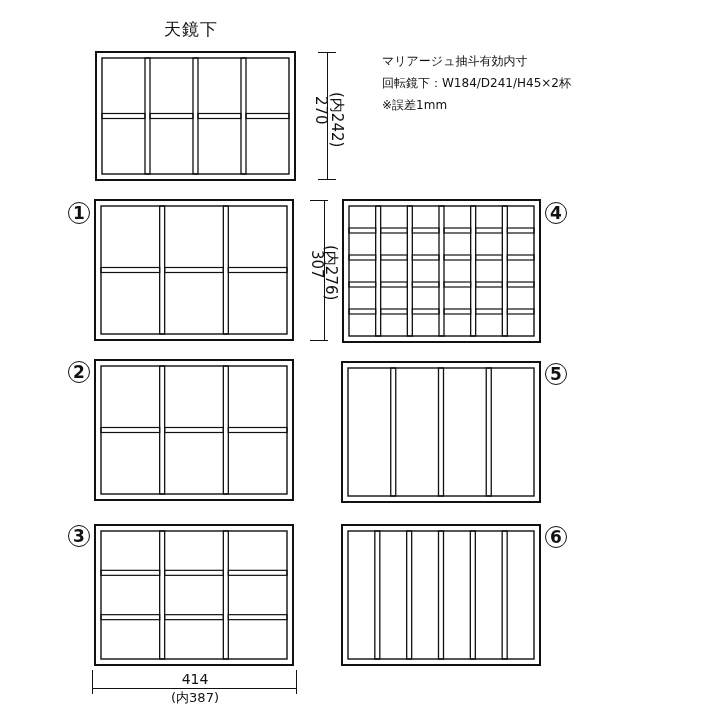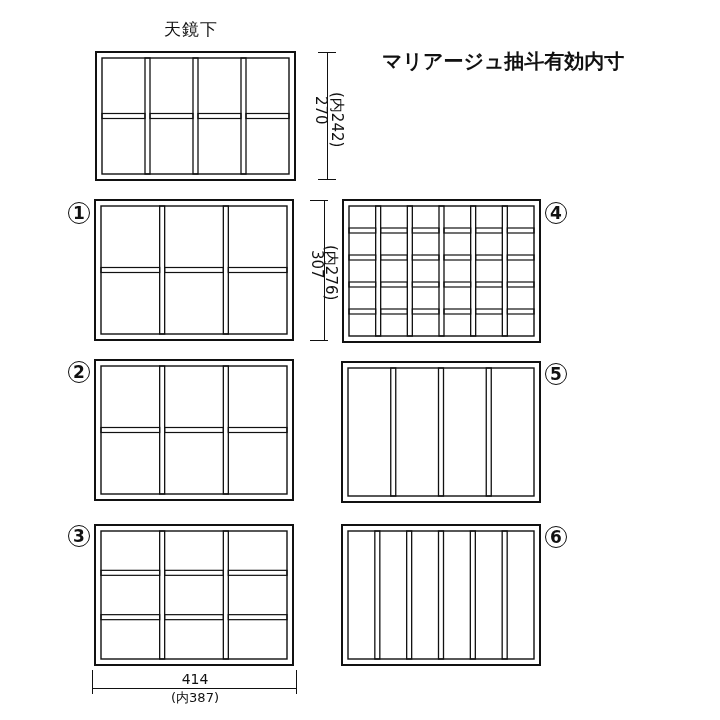--- a/index.html
+++ b/index.html
@@ -1,33 +1,35 @@
 <!DOCTYPE html>
 <html><head>
 <meta charset="utf-8">
 <style>
   html, body { margin: 0; padding: 0; background: #ffffff; }
   body { width: 720px; height: 720px; position: relative; overflow: hidden;
          font-family: "DejaVu Sans", sans-serif; color: #111; }
   .title { position: absolute; left: 164px; top: 18px; font-size: 17px; font-weight: normal; letter-spacing: 1px; }
-  .spec { position: absolute; left: 382px; top: 50px; font-size: 20px; line-height: 22px; font-weight: bold; }
+  .spec { position: absolute; left: 382px; top: 50px; font-size: 12px; line-height: 22px; }
   .spec div { white-space: nowrap; }
   .label { position: absolute; font-size: 17px; width: 20px; height: 20px; border: 1.6px solid #111; border-radius: 50%;
            display: flex; align-items: center; justify-content: center; line-height: 1; font-weight: bold; }
   .dim-v { position: absolute; font-size: 15px; white-space: nowrap; transform: rotate(90deg); transform-origin: left top; line-height: 15px; }
   .dim-h { position: absolute; font-size: 14px; text-align: center; }
   .line { position: absolute; background: #111; }
 </style>
 </head>
 <body>
 
 <div class="title">天鏡下</div>
 
 <div class="spec">
   <div>マリアージュ抽斗有効内寸</div>
+  <div>回転鏡下：W184/D241/H45×2杯</div>
+  <div>※誤差1mm</div>
 </div>
 
 <svg id="diagram" width="720" height="720" style="position:absolute;left:0;top:0;" xmlns="http://www.w3.org/2000/svg">
     <g>
       <rect x="96" y="52" width="199" height="128" fill="none" stroke="#111" stroke-width="2"></rect>
       <rect x="102" y="58" width="187" height="116" fill="none" stroke="#111" stroke-width="1.4"></rect>
       <rect x="145" y="58" width="5" height="116" fill="none" stroke="#111" stroke-width="1.3"></rect>
       <rect x="193" y="58" width="5" height="116" fill="none" stroke="#111" stroke-width="1.3"></rect>
       <rect x="241" y="58" width="5" height="116" fill="none" stroke="#111" stroke-width="1.3"></rect>
       <rect x="102" y="113.5" width="43" height="5" fill="none" stroke="#111" stroke-width="1.2"></rect>

